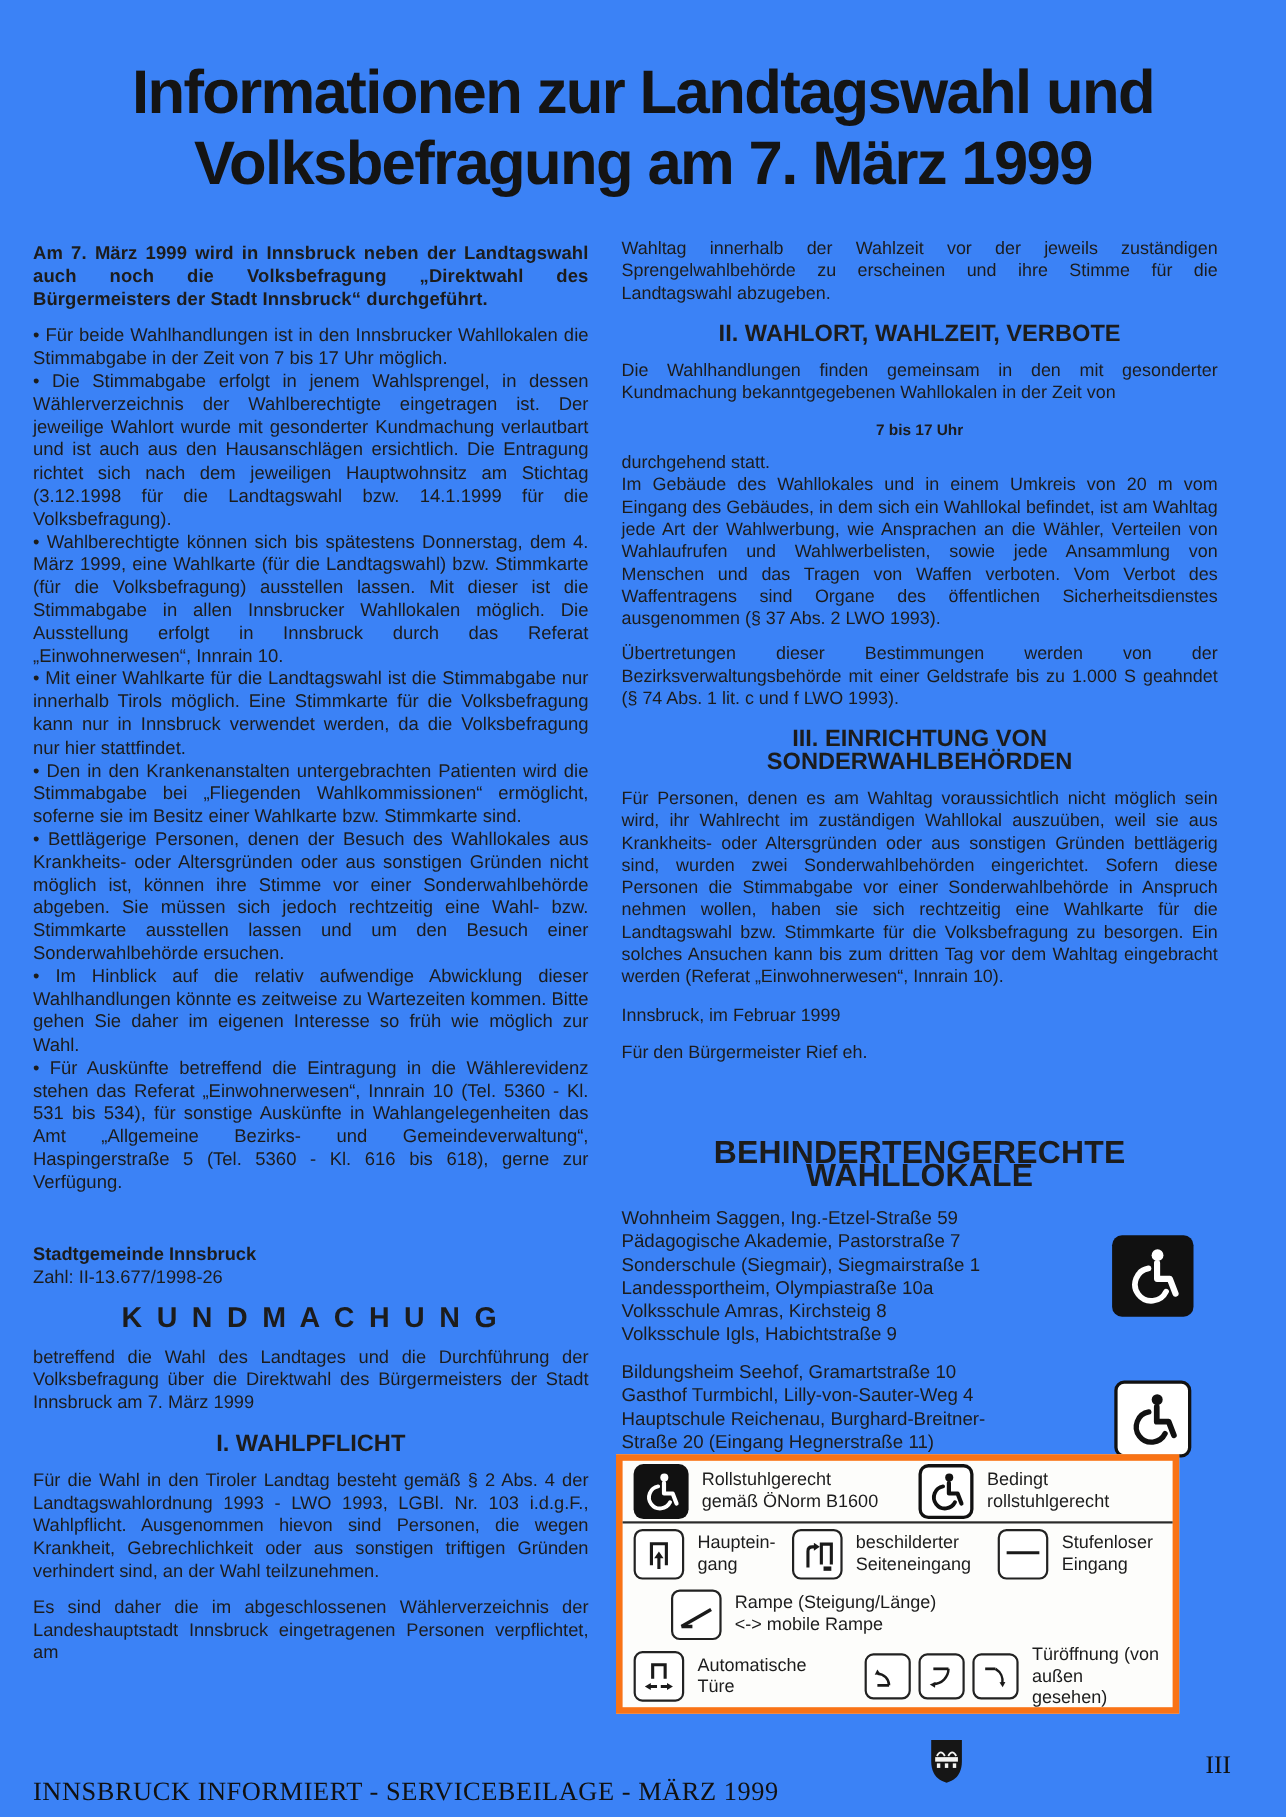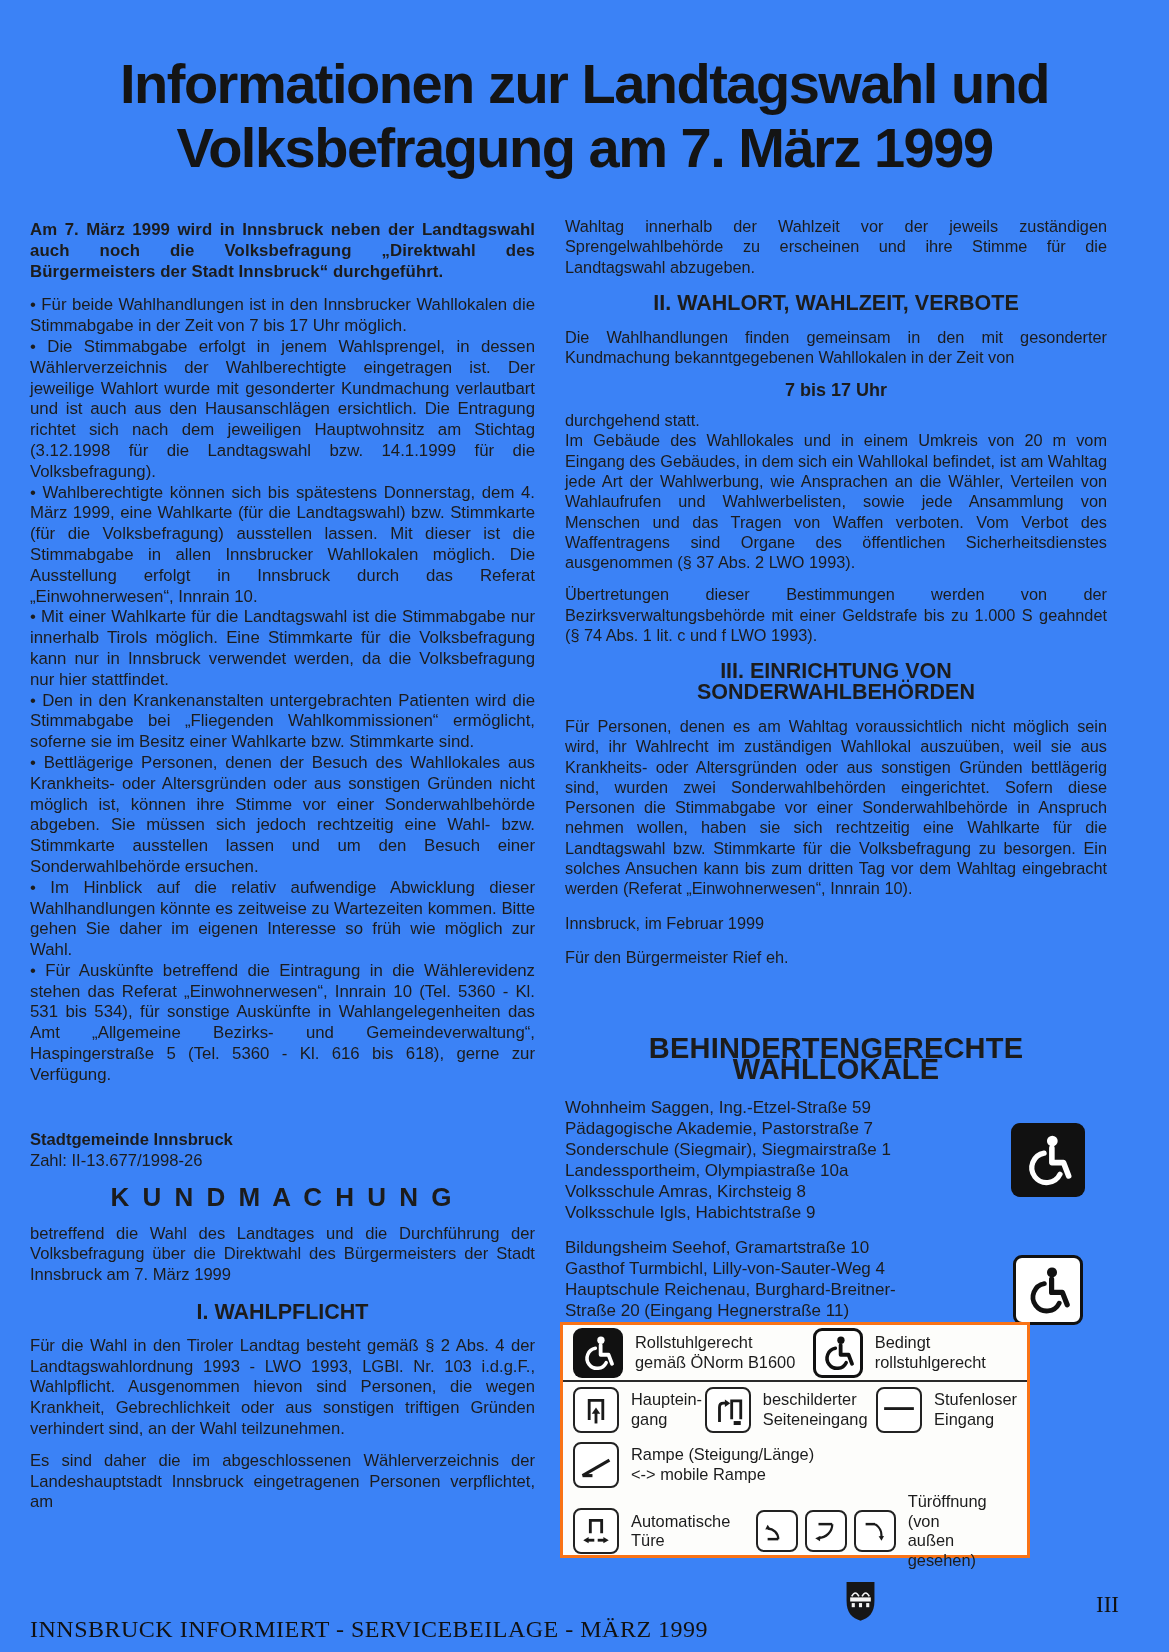--- a/index.html
+++ b/index.html
@@ -20,35 +20,35 @@
   #block-r2{left:565px;top:1038px;width:542px;text-align:left;}
   .intro{font-weight:bold;margin:0 0 13px 0;letter-spacing:.1px;}
   .bullet{margin:0;}
   .p{margin:0 0 12px 0;}
   .pre{white-space:pre-line;}
   .h-center{text-align:center;font-weight:bold;}
   .issuer{font-weight:bold;margin:0;}
   .fileno{margin:0 0 16px 0;}
   .kund-title{font-size:26px;letter-spacing:3px;margin:14px 0 16px 0;}
   .sec-title{font-size:21.5px;margin:16px 0 14px 0;}
-  .time{font-size:18px;margin:10px 0;}
+  .time{font-size:14px;margin:10px 0;}
   .dateline,.signature{margin:14px 0 0 0;}
   .acc-title{font-size:29px;margin:0 0 18px 0;letter-spacing:.2px;}
   .acc-row{display:flex;align-items:center;margin-bottom:14px;}
   .acc-list{flex:1;line-height:21px;font-size:17px;}
   .acc-iconcol{width:118px;display:flex;justify-content:center;}
   
   .ic{display:inline-flex;align-items:center;justify-content:center;flex:none;}
   .wc-solid{background:#111;border-radius:9px;}
   .wc-outline{background:#fff;border:3px solid #111;border-radius:9px;box-sizing:border-box;}
   .sq{background:#fff;border:2.2px solid #222;border-radius:8px;box-sizing:border-box;}
   
   #block-legend{
-    position:absolute;left:560px;top:1322px;width:470px;height:236px;
-    border:3px solid #f97316;box-sizing:border-box;background:#fdfdfb;
+    position:absolute;left:560px;top:1322px;width:512px;height:236px;
+    border:6px solid #f97316;box-sizing:border-box;background:#fdfdfb;
   }
   .lg-row{display:flex;align-items:center;padding:0 10px;min-height:55px;}
   .lg-row-top{border-bottom:2px solid #2a2a2a;}
   .lg-item{display:flex;align-items:center;}
   .lg-label{margin-left:12px;font-size:16.4px;line-height:19.5px;white-space:pre-line;text-align:left;}
   .swing-group{display:flex;gap:7px;margin-left:16px;}
   
   .footer-pub{
     position:absolute;left:30px;top:1592px;
     font-family:"Liberation Serif", serif;font-size:24px;letter-spacing:.5px;color:#111;margin-top:24px;
@@ -204,21 +204,21 @@
           <svg width="34" height="34" viewBox="0 0 24 24">
             <line x1="1.5" y1="11" x2="22.5" y2="11" stroke="#1a1a1a" stroke-width="2"></line>
           </svg>
         </span>
         <span class="lg-label">Stufenloser
 Eingang</span>
       </div>
     </div>
 
     <div class="lg-row">
-      <div class="lg-item" style="width:69%;">
+      <div class="lg-item" style="width:69%;margin-left:34px;">
         <span class="ic sq" style="width:46px;height:46px;">
           <svg width="34" height="34" viewBox="0 0 24 24">
             <path d="M2.5 19.5 H9.5" stroke="#1a1a1a" stroke-width="2.2"></path>
             <path d="M2.5 19.5 L21.5 8.6" stroke="#1a1a1a" stroke-width="2.2"></path>
           </svg>
         </span>
         <span class="lg-label">Rampe (Steigung/Länge)
 &lt;-&gt; mobile Rampe</span>
       </div>
     </div>

